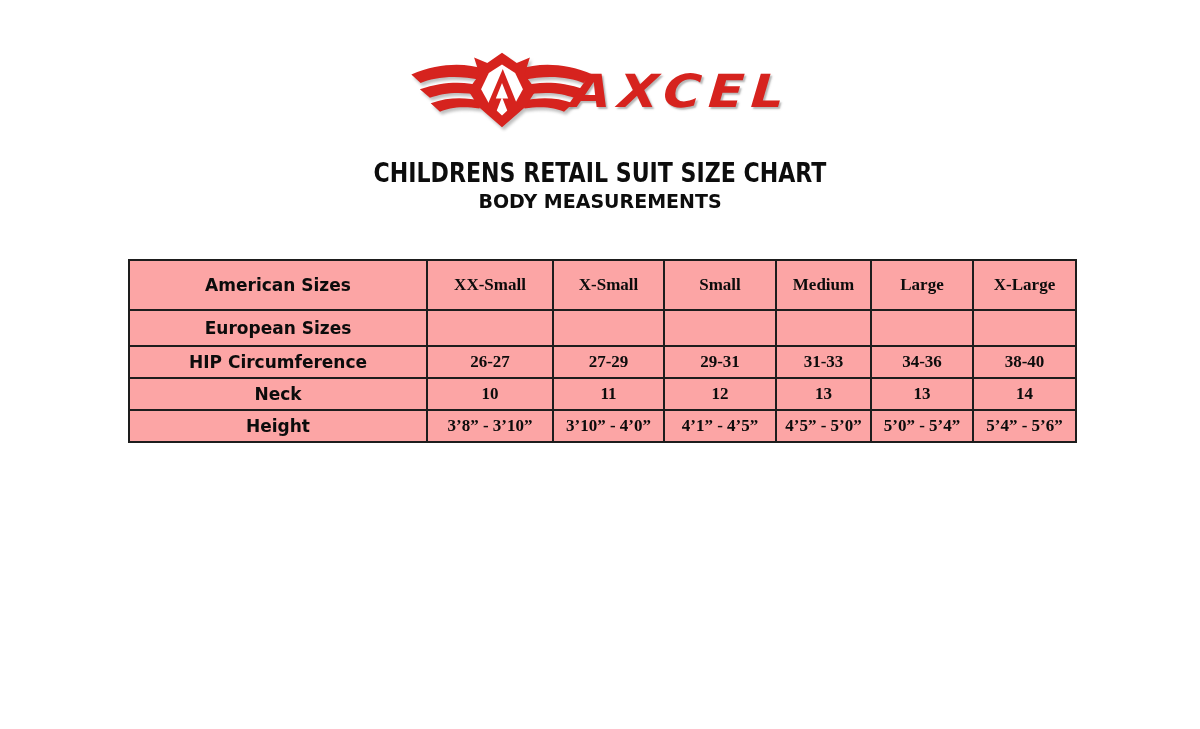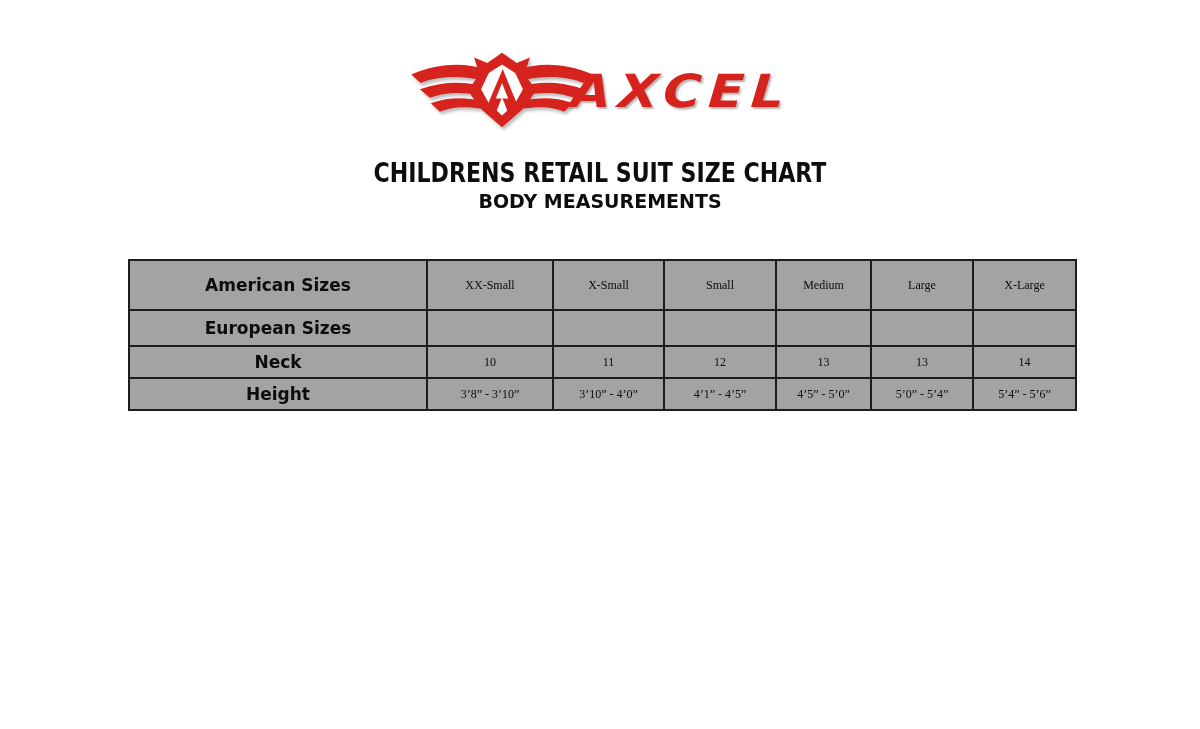--- a/index.html
+++ b/index.html
@@ -61,21 +61,21 @@
     color: #0d0d0d;
     transform: scaleX(0.95);
   }
 
   
   table.size-table {
     border-collapse: collapse;
     table-layout: fixed;
     width: 947px;
     margin: 46px 0 0 128px;
-    background: #a3a3a3;
+    background: #fca5a5;
   }
   table.size-table th,
   table.size-table td {
     border: 2px solid #1d1d1d;
     text-align: center;
     vertical-align: middle;
     padding: 0 2px;
     overflow: hidden;
     white-space: nowrap;
   }
@@ -83,22 +83,22 @@
   tbody tr { height: 32px; }
   tbody tr:first-child { height: 36px; }
   .label-cell {
     font-family: "DejaVu Sans", sans-serif;
     font-weight: bold;
     font-size: 17px;
     color: #0c0c0c;
   }
   .serif-cell {
     font-family: "Liberation Serif", "DejaVu Serif", serif;
-    font-weight: normal;
-    font-size: 12px;
+    font-weight: bold;
+    font-size: 17px;
     color: #0c0c0c;
   }
 </style>
 </head>
 <body>
 
 <div class="page">
 
   <div class="logo-row">
     <svg class="emblem" viewBox="0 0 240 100" aria-hidden="true">
@@ -151,20 +151,29 @@
         <tr>
           <th class="label-cell">European Sizes</th>
           <td class="serif-cell"></td>
           <td class="serif-cell"></td>
           <td class="serif-cell"></td>
           <td class="serif-cell"></td>
           <td class="serif-cell"></td>
           <td class="serif-cell"></td>
         </tr>
         <tr>
+          <th class="label-cell">HIP Circumference</th>
+          <td class="serif-cell">26-27</td>
+          <td class="serif-cell">27-29</td>
+          <td class="serif-cell">29-31</td>
+          <td class="serif-cell">31-33</td>
+          <td class="serif-cell">34-36</td>
+          <td class="serif-cell">38-40</td>
+        </tr>
+        <tr>
           <th class="label-cell">Neck</th>
           <td class="serif-cell">10</td>
           <td class="serif-cell">11</td>
           <td class="serif-cell">12</td>
           <td class="serif-cell">13</td>
           <td class="serif-cell">13</td>
           <td class="serif-cell">14</td>
         </tr>
         <tr>
           <th class="label-cell">Height</th>

